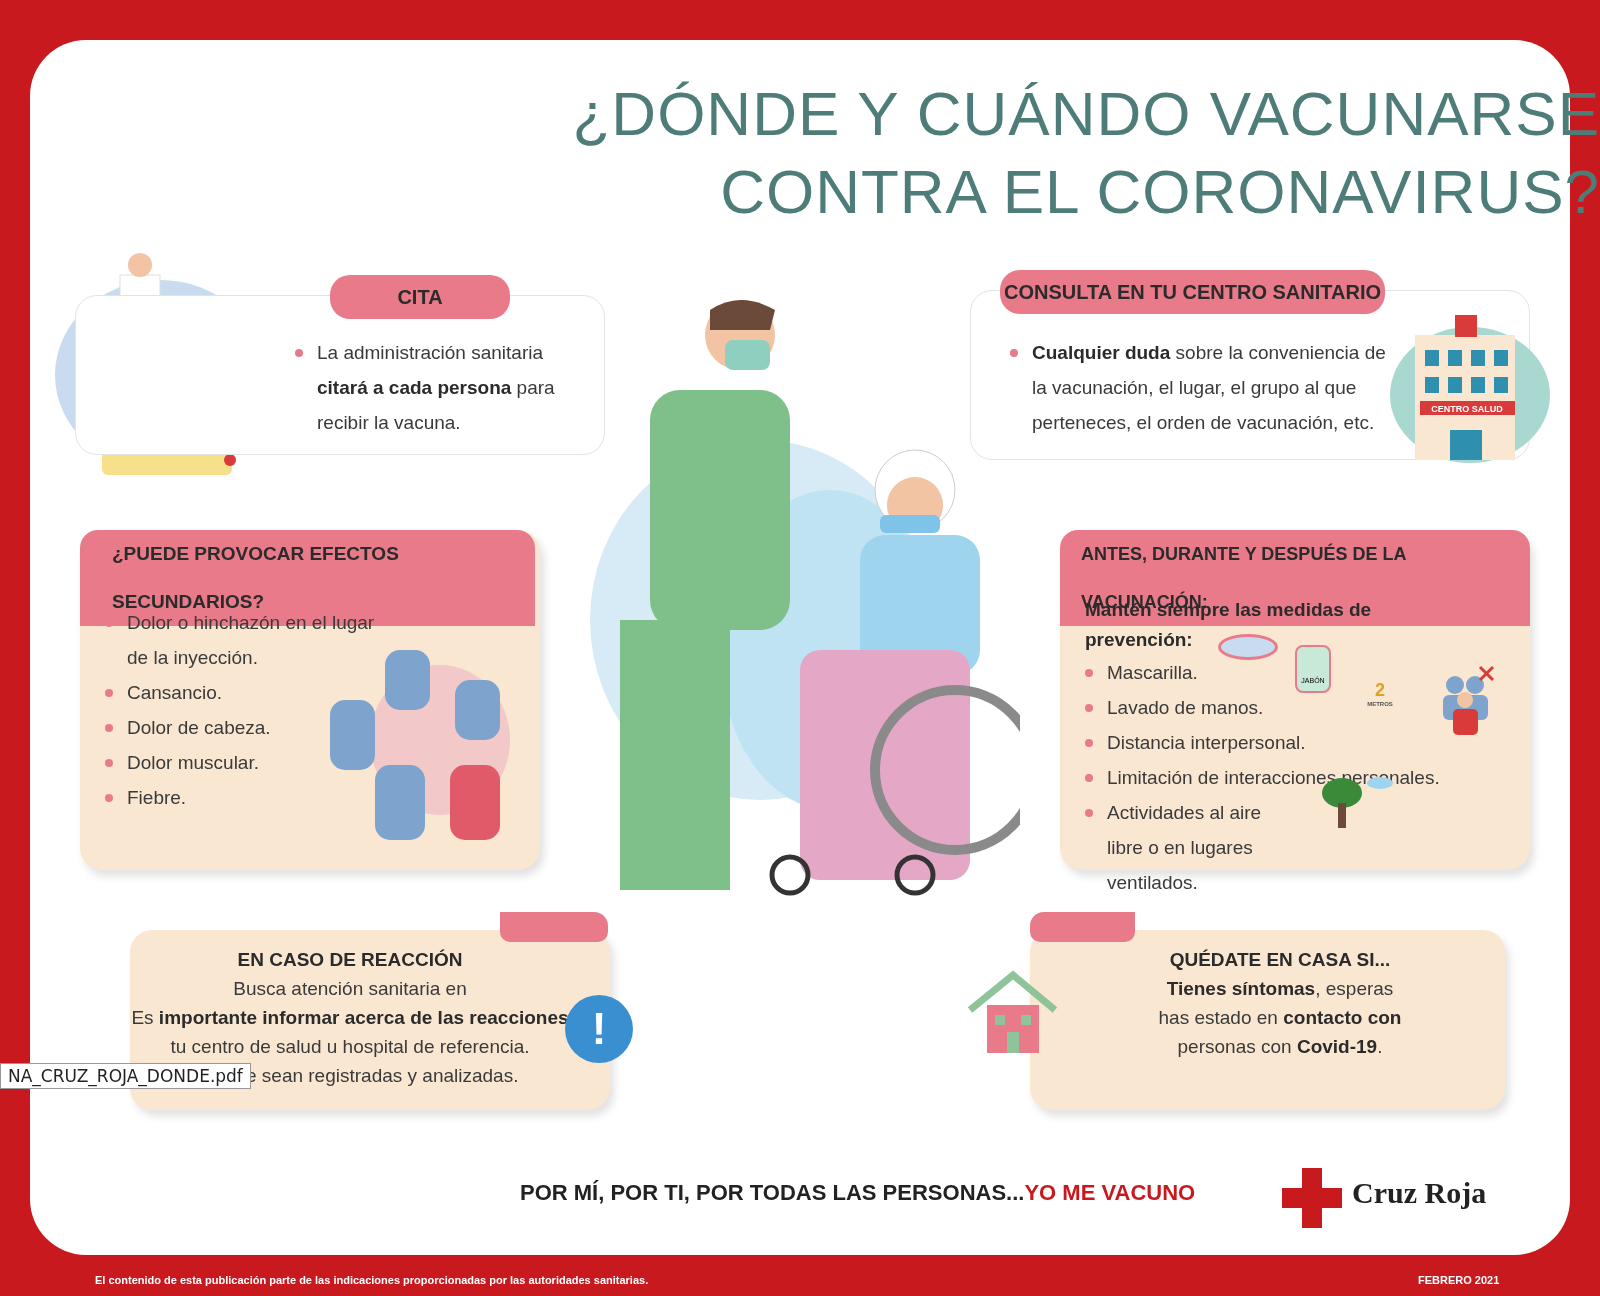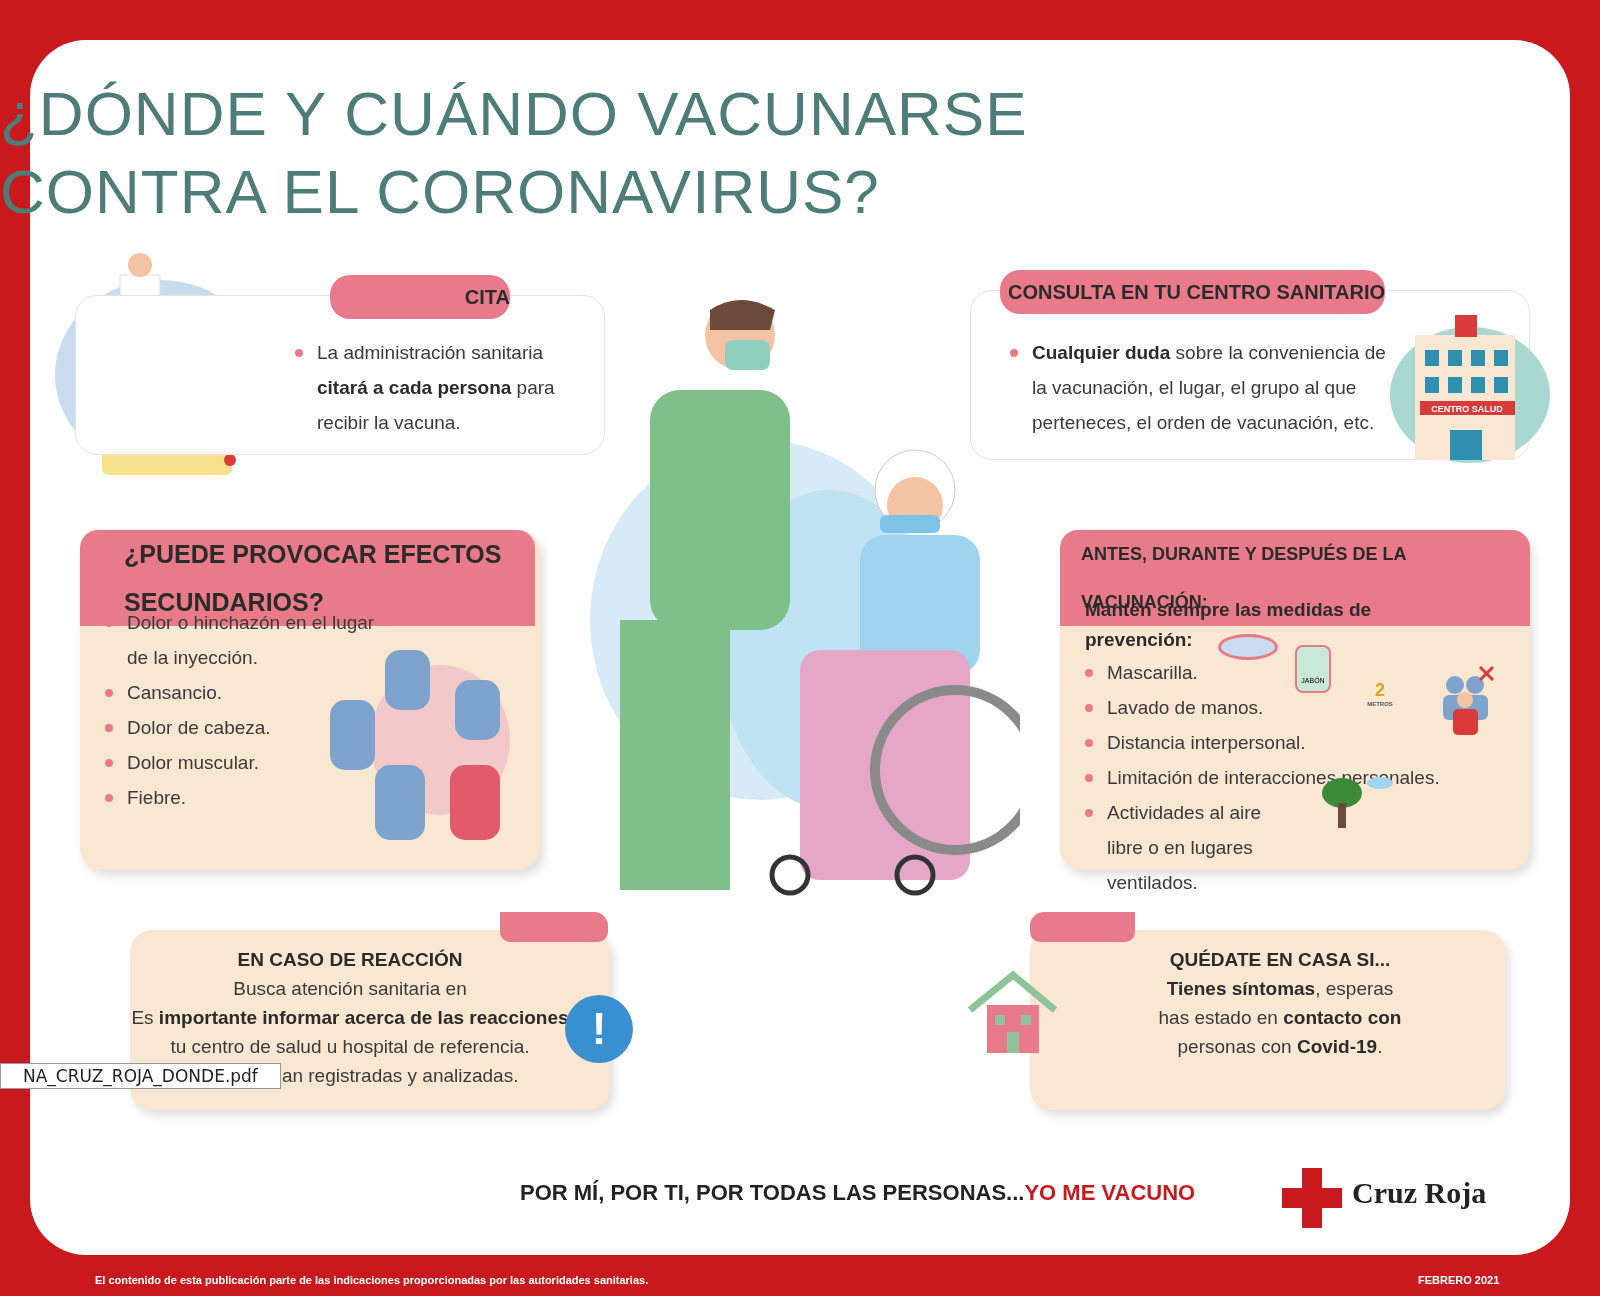--- a/index.html
+++ b/index.html
@@ -1,31 +1,31 @@
 <!DOCTYPE html>
 <html><head>
 <meta charset="utf-8">
 <style>
 *{box-sizing:border-box;margin:0;padding:0}
 body{width:1600px;height:1296px;background:#c8191f;font-family:"Liberation Sans",sans-serif;position:relative;overflow:hidden}
 .sheet{position:absolute;left:30px;top:40px;width:1540px;height:1215px;background:#fff;border-radius:56px}
-.title{position:absolute;left:0;top:75px;width:1600px;text-align:left;color:#4e7c78;font-size:62px;line-height:78px;letter-spacing:1px;font-weight:normal}
+.title{position:absolute;left:0;top:75px;width:1600px;text-align:right;color:#4e7c78;font-size:62px;line-height:78px;letter-spacing:1px;font-weight:normal}
 .box{position:absolute;border-radius:22px}
 .outline{border:1.5px solid #dfe5e5;background:#fff}
 .cream{background:#f9e7d2;box-shadow:4px 6px 8px rgba(0,0,0,.12)}
-.pill{position:absolute;background:#e87a8a;border-radius:20px;color:#2b2b2b;font-weight:bold;font-size:20px;text-align:right;line-height:44px}
-.hdr{position:absolute;background:#e87a8a;border-radius:18px 18px 0 0;color:#2b2b2b;font-weight:bold;font-size:25px;line-height:48px;padding-left:44px}
+.pill{position:absolute;background:#e87a8a;border-radius:20px;color:#2b2b2b;font-weight:bold;font-size:20px;text-align:center;line-height:44px}
+.hdr{position:absolute;background:#e87a8a;border-radius:18px 18px 0 0;color:#2b2b2b;font-weight:bold;font-size:19px;line-height:48px;padding-left:32px}
 .txt{position:absolute;color:#3a3a3a;font-size:19px;line-height:30px}
 .txt b{color:#2b2b2b}
 ul{list-style:none}
 li{position:relative;padding-left:22px;line-height:35px;color:#3a3a3a;font-size:19px}
 li::before{content:"";position:absolute;left:0;top:14px;width:8px;height:8px;border-radius:50%;background:#e87a8a}
 .center{text-align:center}
 .footer{position:absolute;color:#fff;font-size:11px;font-weight:bold;top:1274px}
-.filetag{position:absolute;left:0;top:1063px;background:#fff;border:1px solid #999;font-size:17px;padding:2px 22px;color:#222;font-family:"DejaVu Sans",sans-serif}
+.filetag{position:absolute;left:0;top:1063px;background:#fff;border:1px solid #999;font-size:17px;padding:2px 7px;color:#222;font-family:"DejaVu Sans",sans-serif}
 .slogan{position:absolute;left:520px;top:1180px;font-weight:bold;font-size:22px;color:#222}
 .slogan span{color:#c8191f}
 </style>
 </head>
 <body>
 
 <div class="sheet"></div>
 
 <div class="title">
   <div>¿DÓNDE Y CUÁNDO VACUNARSE</div>

